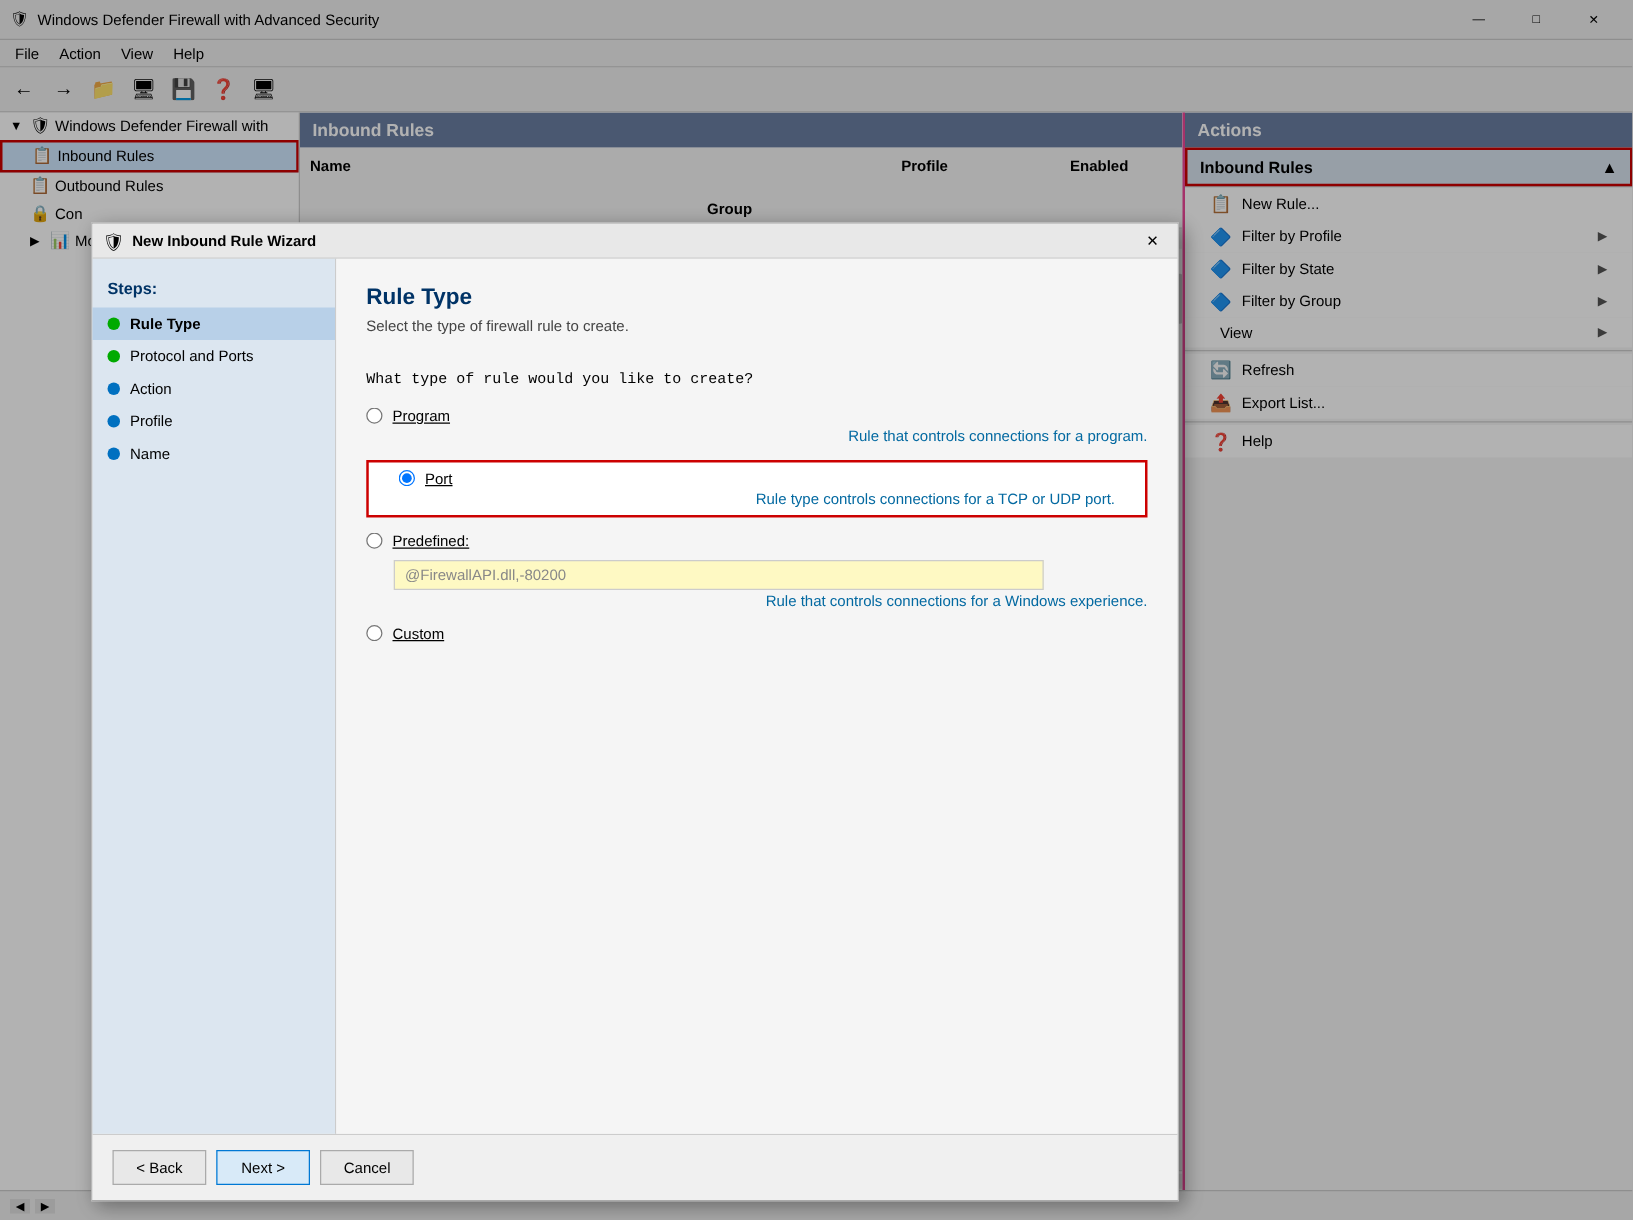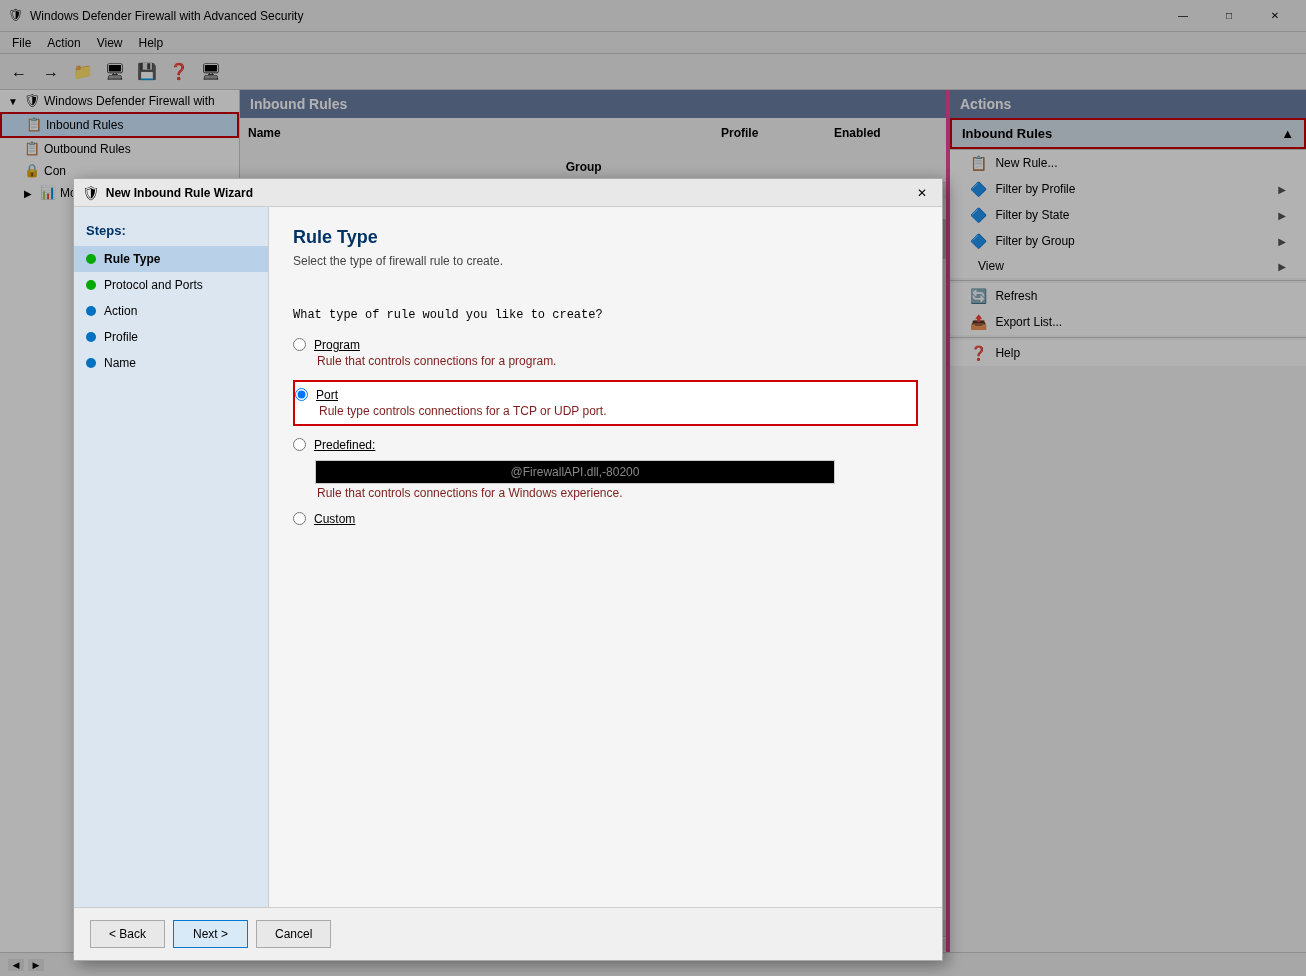--- a/index.html
+++ b/index.html
@@ -129,21 +129,21 @@
       height: 40px;
       background: #c0c0c0;
       margin: 20px 1px;
       border-radius: 2px;
     }
 
     
     .right-panel {
       width: 360px;
       background: #f5f5f5;
-      border-left: 4px solid #ec4899;
+      border-left: 2px solid #ec4899;
       flex-shrink: 0;
       overflow-y: auto;
     }
     .actions-header {
       background: #6b7fa3;
       color: white;
       padding: 6px 10px;
       font-size: 14px;
       font-weight: bold;
     }
@@ -268,21 +268,21 @@
     }
     .wizard-page-title {
       font-size: 18px;
       font-weight: bold;
       color: #003366;
       margin-bottom: 6px;
     }
     .wizard-page-subtitle {
       font-size: 12px;
       color: #444;
-      margin-bottom: 40px;
+      margin-bottom: 28px;
     }
     .wizard-question {
       font-size: 12px;
       margin-bottom: 16px;
       font-family: Liberation Mono, monospace;
     }
 
     .radio-option {
       margin-bottom: 12px;
     }
@@ -291,45 +291,45 @@
       align-items: flex-start;
       gap: 8px;
       cursor: pointer;
     }
     .radio-title {
       font-size: 12px;
       text-decoration: underline;
     }
     .radio-desc {
       font-size: 12px;
-      color: #7f1d1d;
+      color: #0369a1;
       margin-left: 24px;
       margin-top: 2px;
+      text-align: right;
     }
 
     .radio-box-selected {
       border: 2px solid #cc0000;
-      padding: 6px 0;
+      padding: 6px 24px;
       background: #fff;
       margin-bottom: 12px;
     }
 
     .predefined-section {
       margin-bottom: 12px;
     }
     .predefined-input {
       width: 100%;
       max-width: 520px;
       padding: 4px 8px;
       border: 1px solid #ccc;
-      background: #000000;
+      background: #fef9c3;
       font-size: 12px;
       color: #888;
       margin-top: 4px;
-      text-align: center;
     }
 
     .wizard-footer {
       display: flex;
       justify-content: flex-start;
       align-items: center;
       padding: 12px 16px;
       border-top: 1px solid #ccc;
       gap: 8px;
       background: #f0f0f0;
@@ -426,21 +426,21 @@
 
   <div class="center-panel">
     <div class="panel-header">
       <span>Inbound Rules</span>
     </div>
     <div style="display:flex; flex-direction:column; flex:1; overflow:hidden;">
       <div class="table-header">
         <div class="th" style="width:45%;">Name</div>
         <div class="th" style="width:22%;margin-top:34px;">Group</div>
         <div class="th" style="width:16%;">Profile</div>
-        <div class="th" style="width:12%;">Enabled</div>
+        <div class="th" style="width:12%;text-align:right;">Enabled</div>
         <div style="width:16px;"></div>
       </div>
       <div class="center-table-wrap">
         <div class="scroll-area">
           <div class="table-row-item">
             <div class="td" style="width:45%; display:flex; align-items:center; gap:4px;">
               <span>✅</span>
               <span>Microsoft Edge</span>
             </div>
             <div class="td" style="width:22%;"></div>

